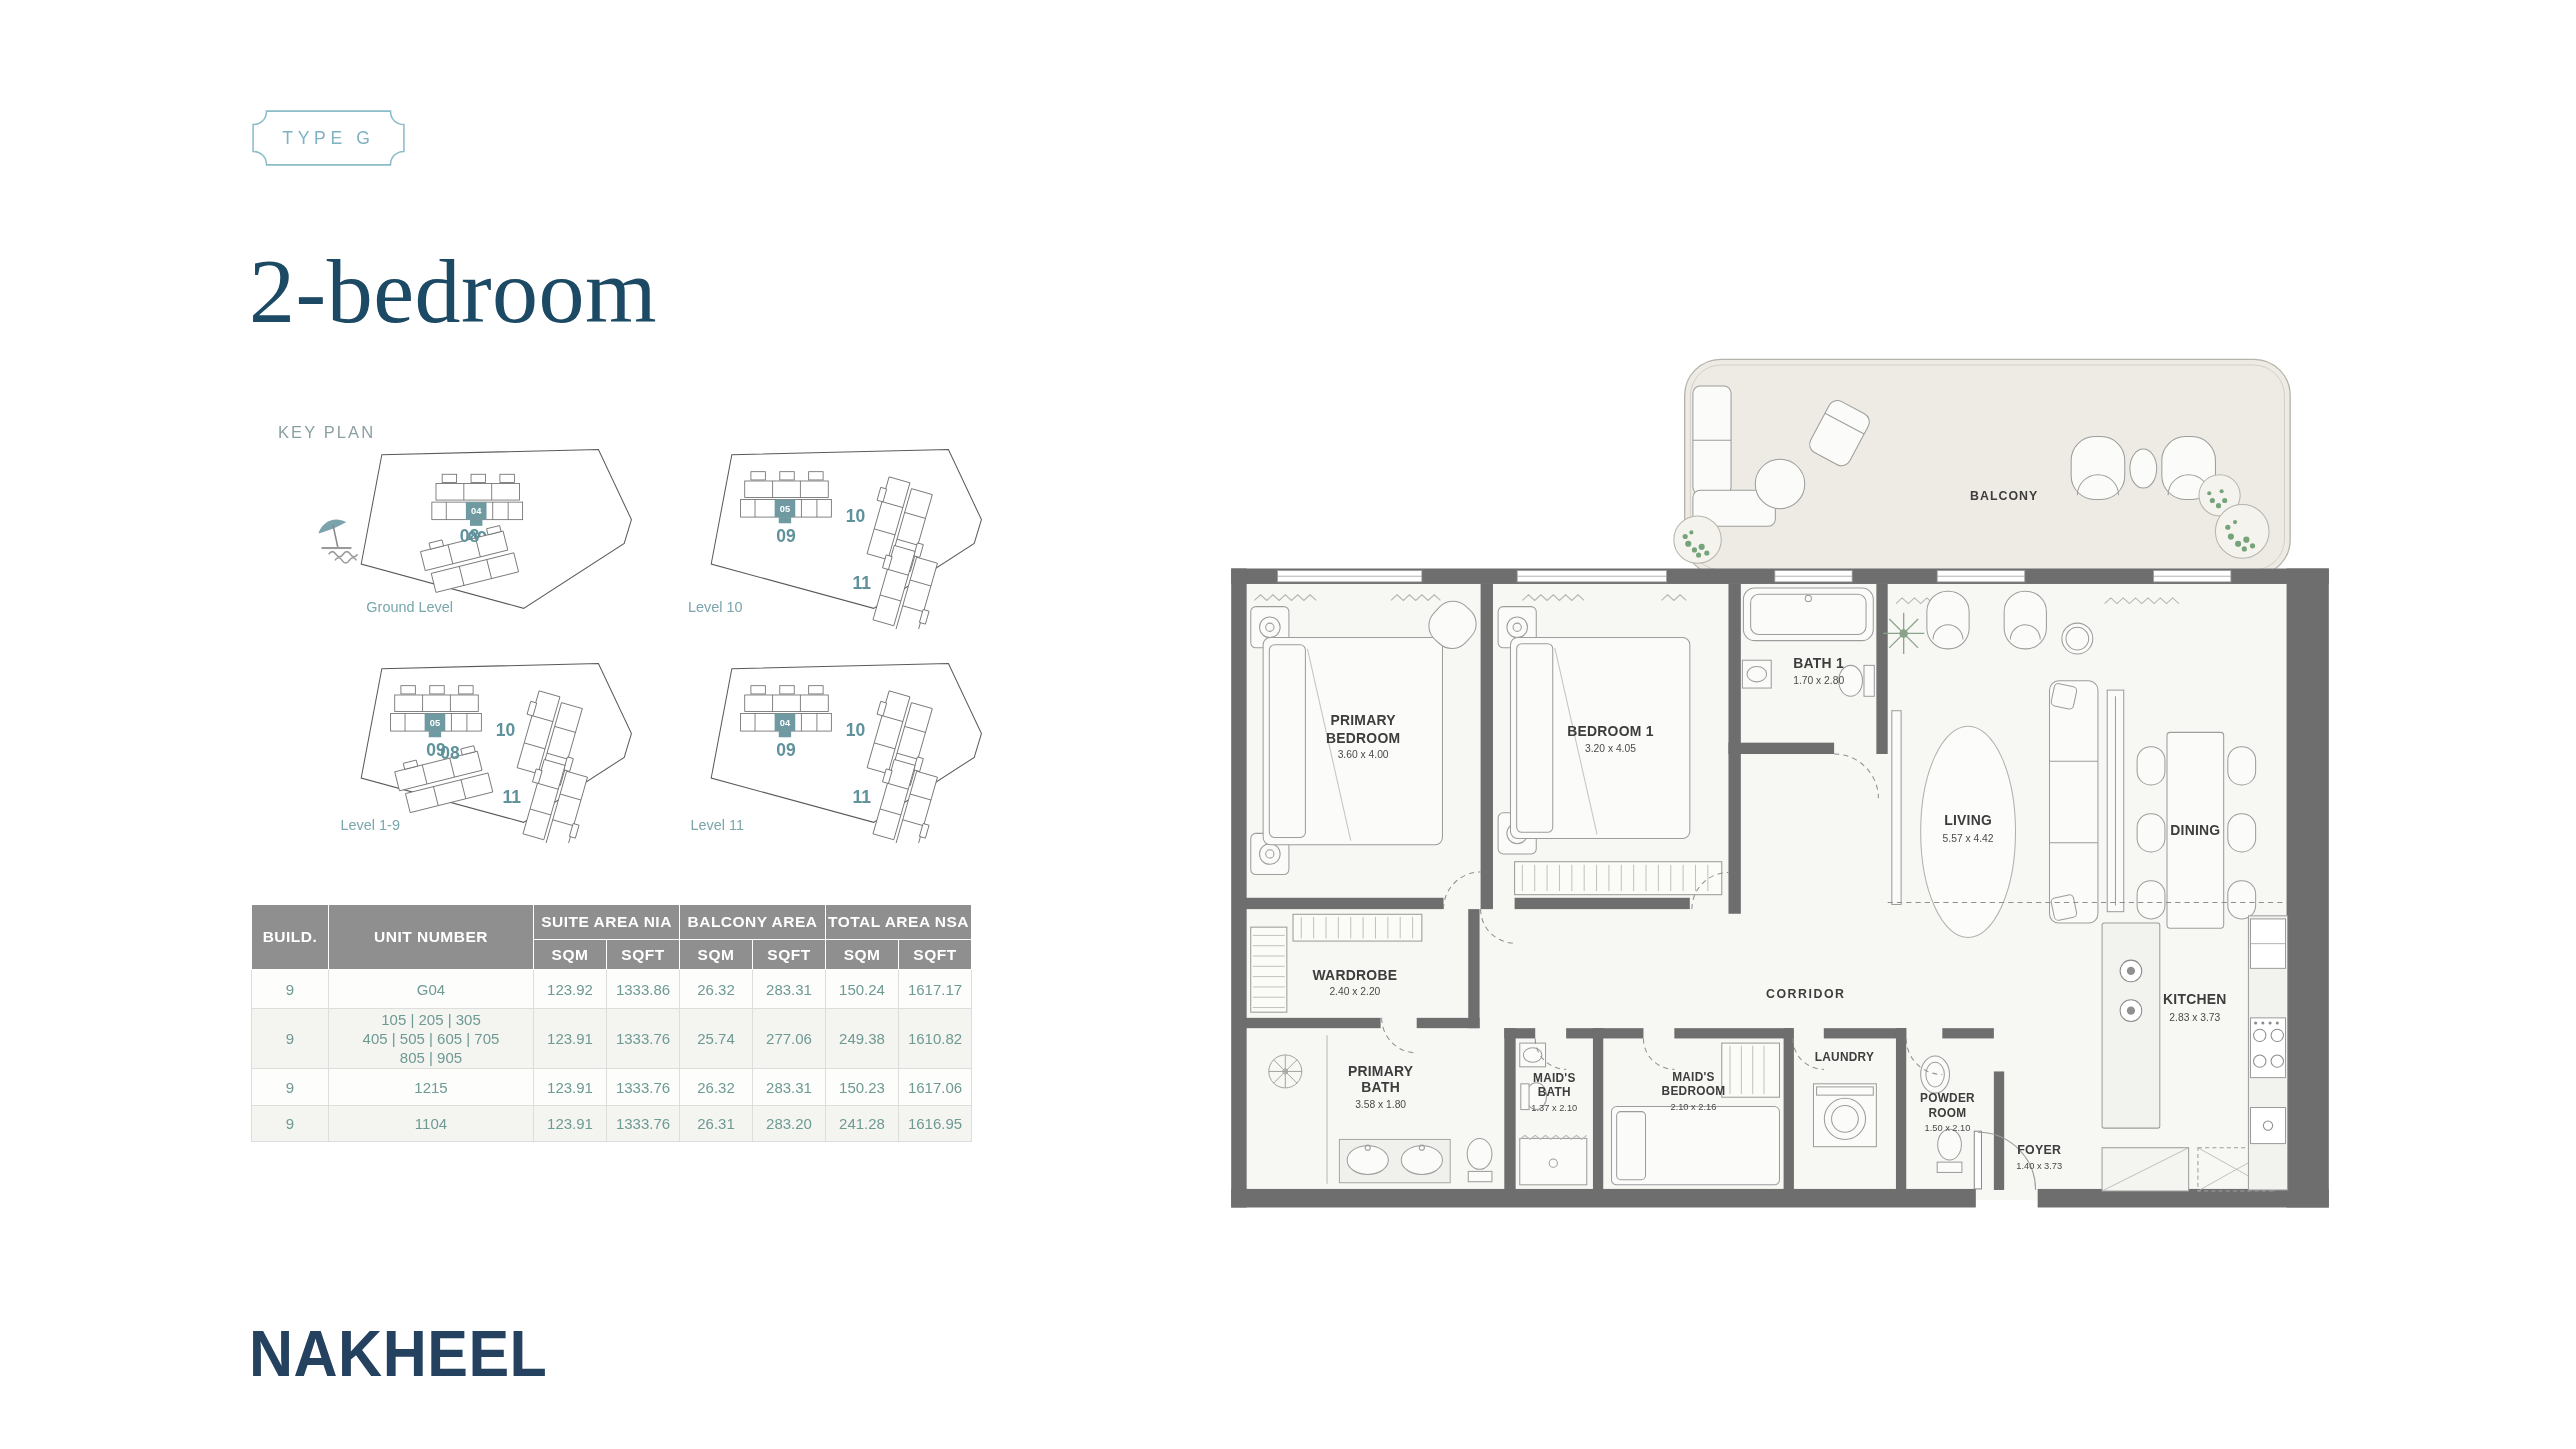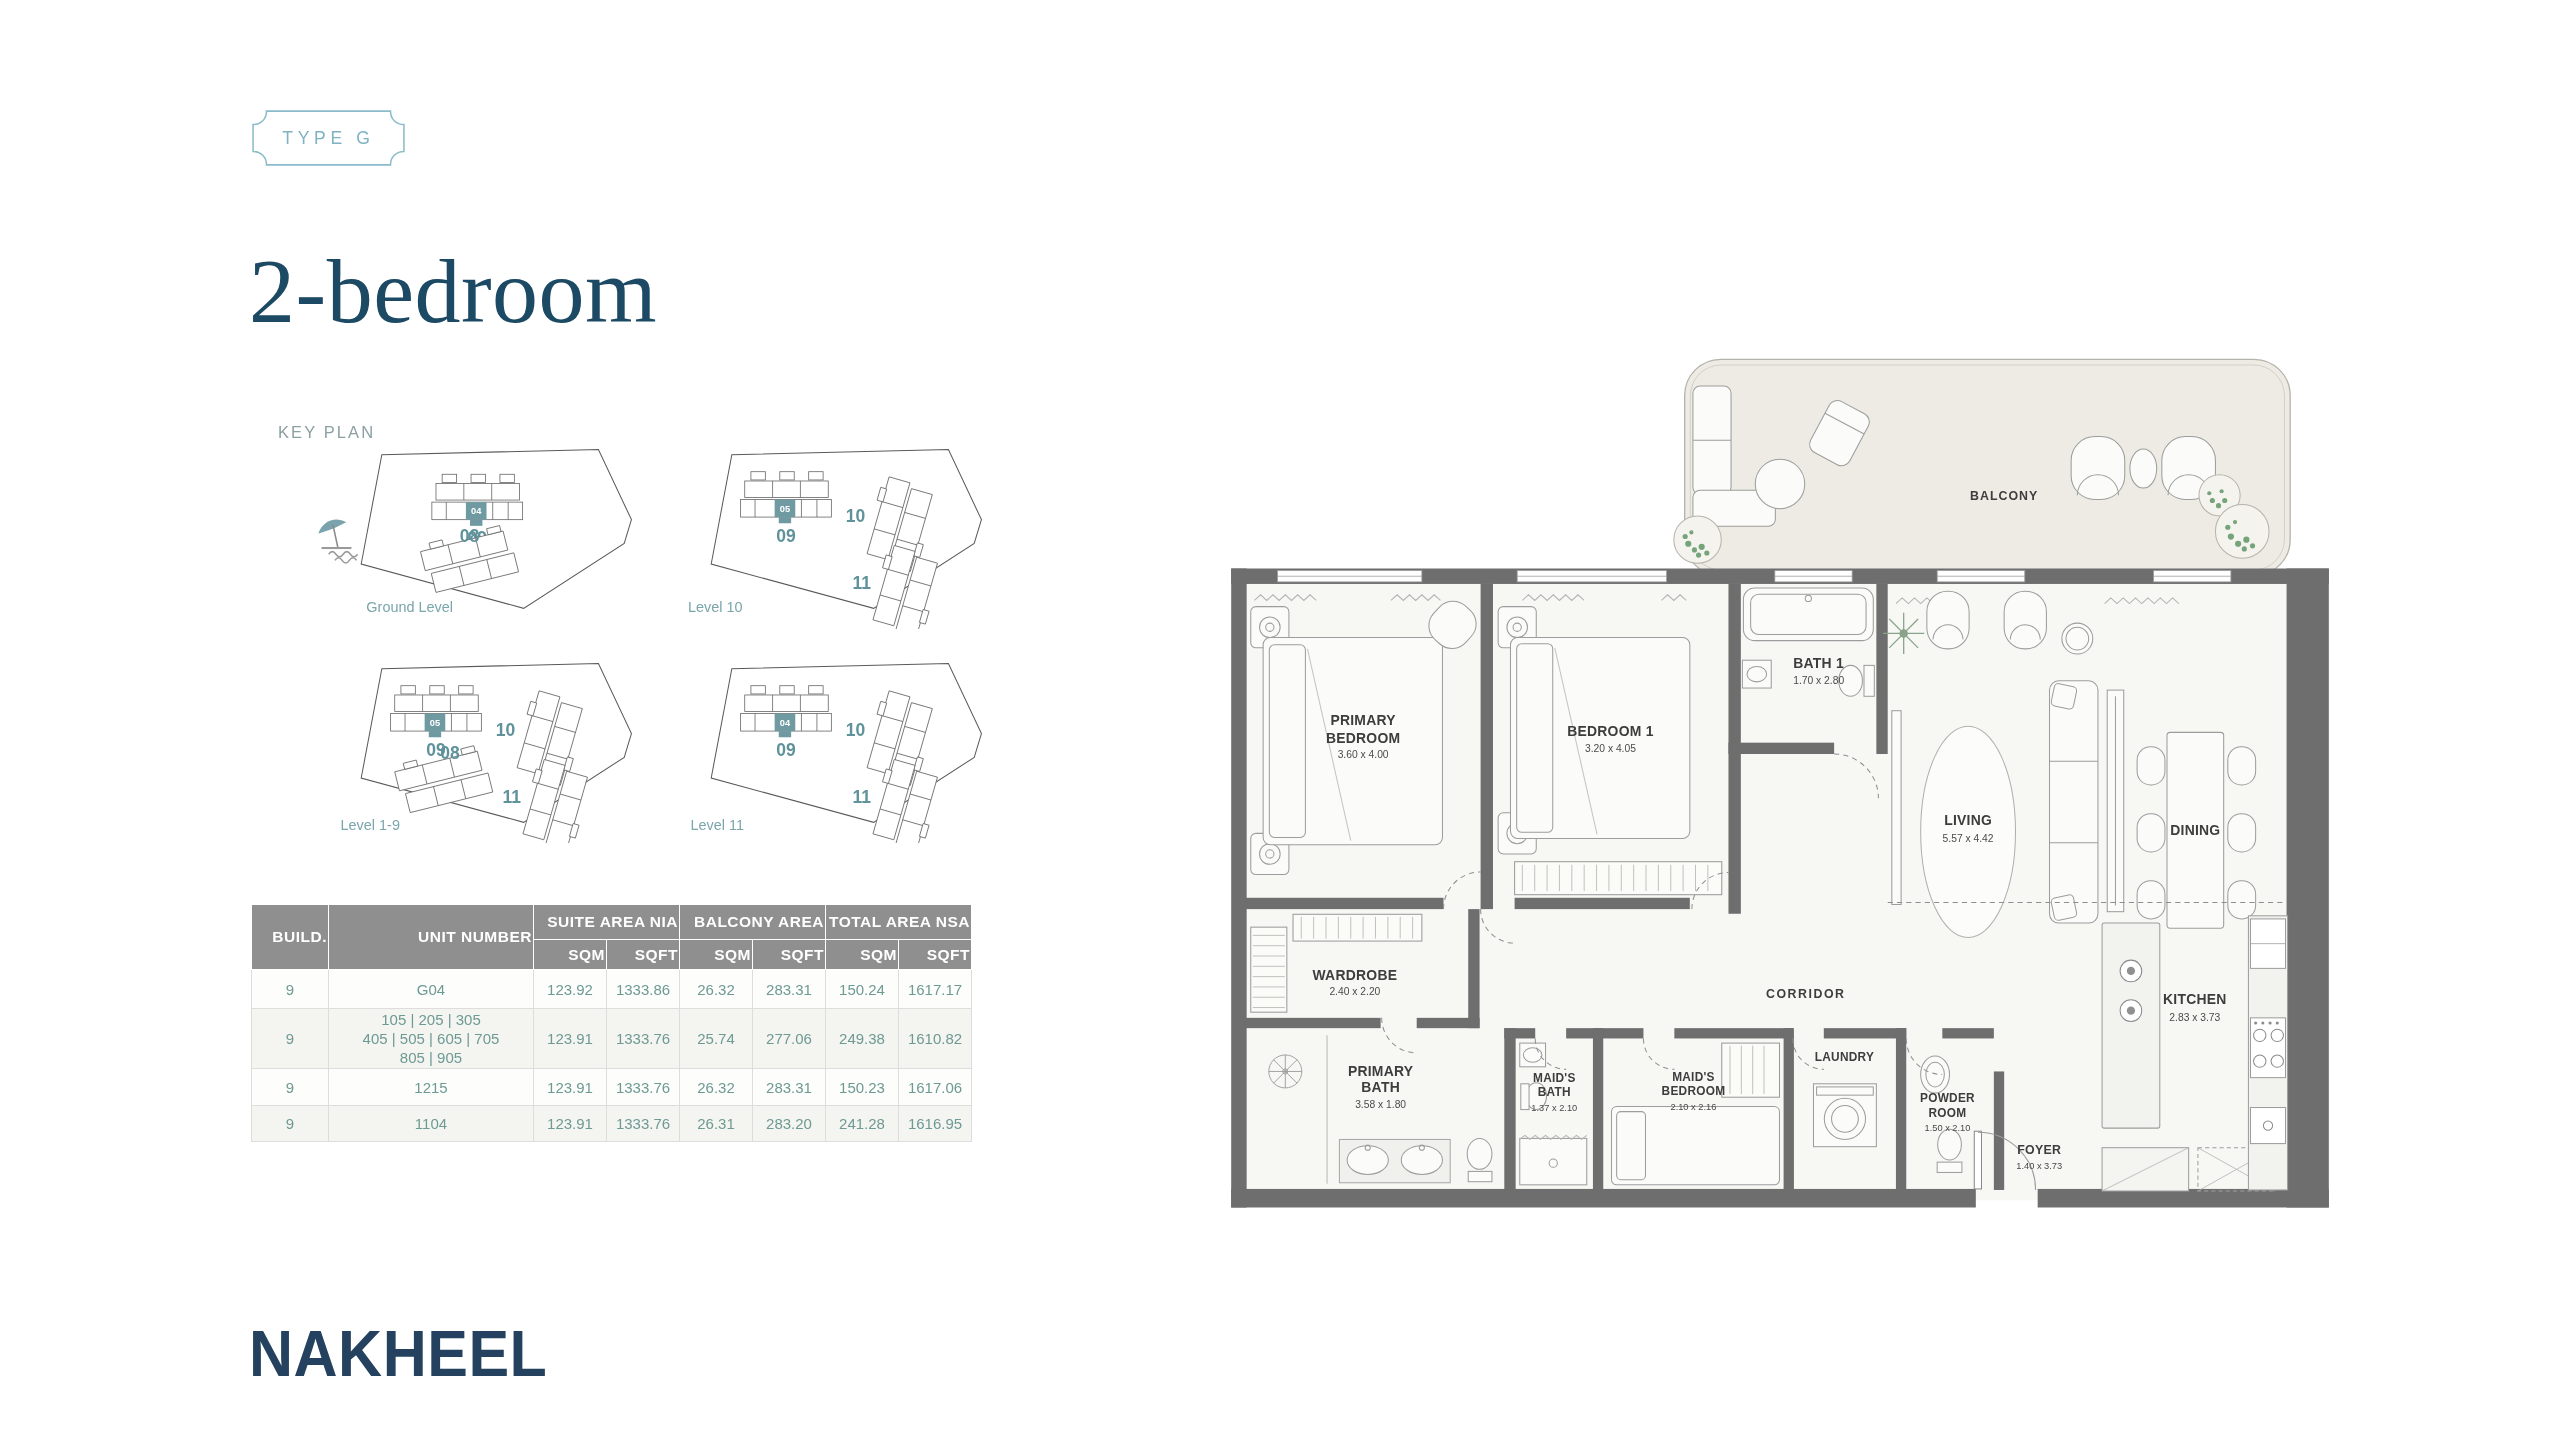--- a/index.html
+++ b/index.html
@@ -10,21 +10,21 @@
   #keyplan-heading{font-size:16.5px;color:#8c9fa2;letter-spacing:2.1px;font-weight:500;}
   svg text{font-family:"Liberation Sans",sans-serif;}
   .kp-num{font-size:34px;font-weight:700;fill:#5f929b;}
   .kp-unit{font-size:18px;font-weight:700;fill:#ffffff;}
   .kp-label{font-size:28px;fill:#7aa6ac;}
   .bld{fill:#ffffff;stroke:#6b6b6b;stroke-width:1.6;}
   .site{fill:#ffffff;stroke:#5a5a5a;stroke-width:2;}
   
   #unit-table{border-collapse:collapse;table-layout:fixed;width:721px;}
   #unit-table th{background:#8f8f8f;color:#ffffff;font-weight:700;font-size:15.5px;
-     border:1.5px solid #ffffff;text-align:right;letter-spacing:0.5px;}
+     border:1.5px solid #ffffff;text-align:center;letter-spacing:0.5px;}
   #unit-table td{border:1px solid #dddddc;color:#6e9a94;font-size:15px;text-align:center;
      vertical-align:middle;background:#fdfdfb;}
   #unit-table tbody tr:nth-child(even) td{background:#f4f4f1;}
   .unit-line{line-height:19px;text-align:center;}
   
   .wall{fill:#6e6e6e;}
   .roomlbl{font-size:27px;font-weight:600;fill:#3d3d3d;letter-spacing:0.5px;text-anchor:middle;}
   .roomdim{font-size:20px;fill:#4a4a4a;text-anchor:middle;}
   .furn{fill:#fbfbf9;stroke:#9d9d9d;stroke-width:2;}
   .furnline{fill:none;stroke:#9d9d9d;stroke-width:2;}

